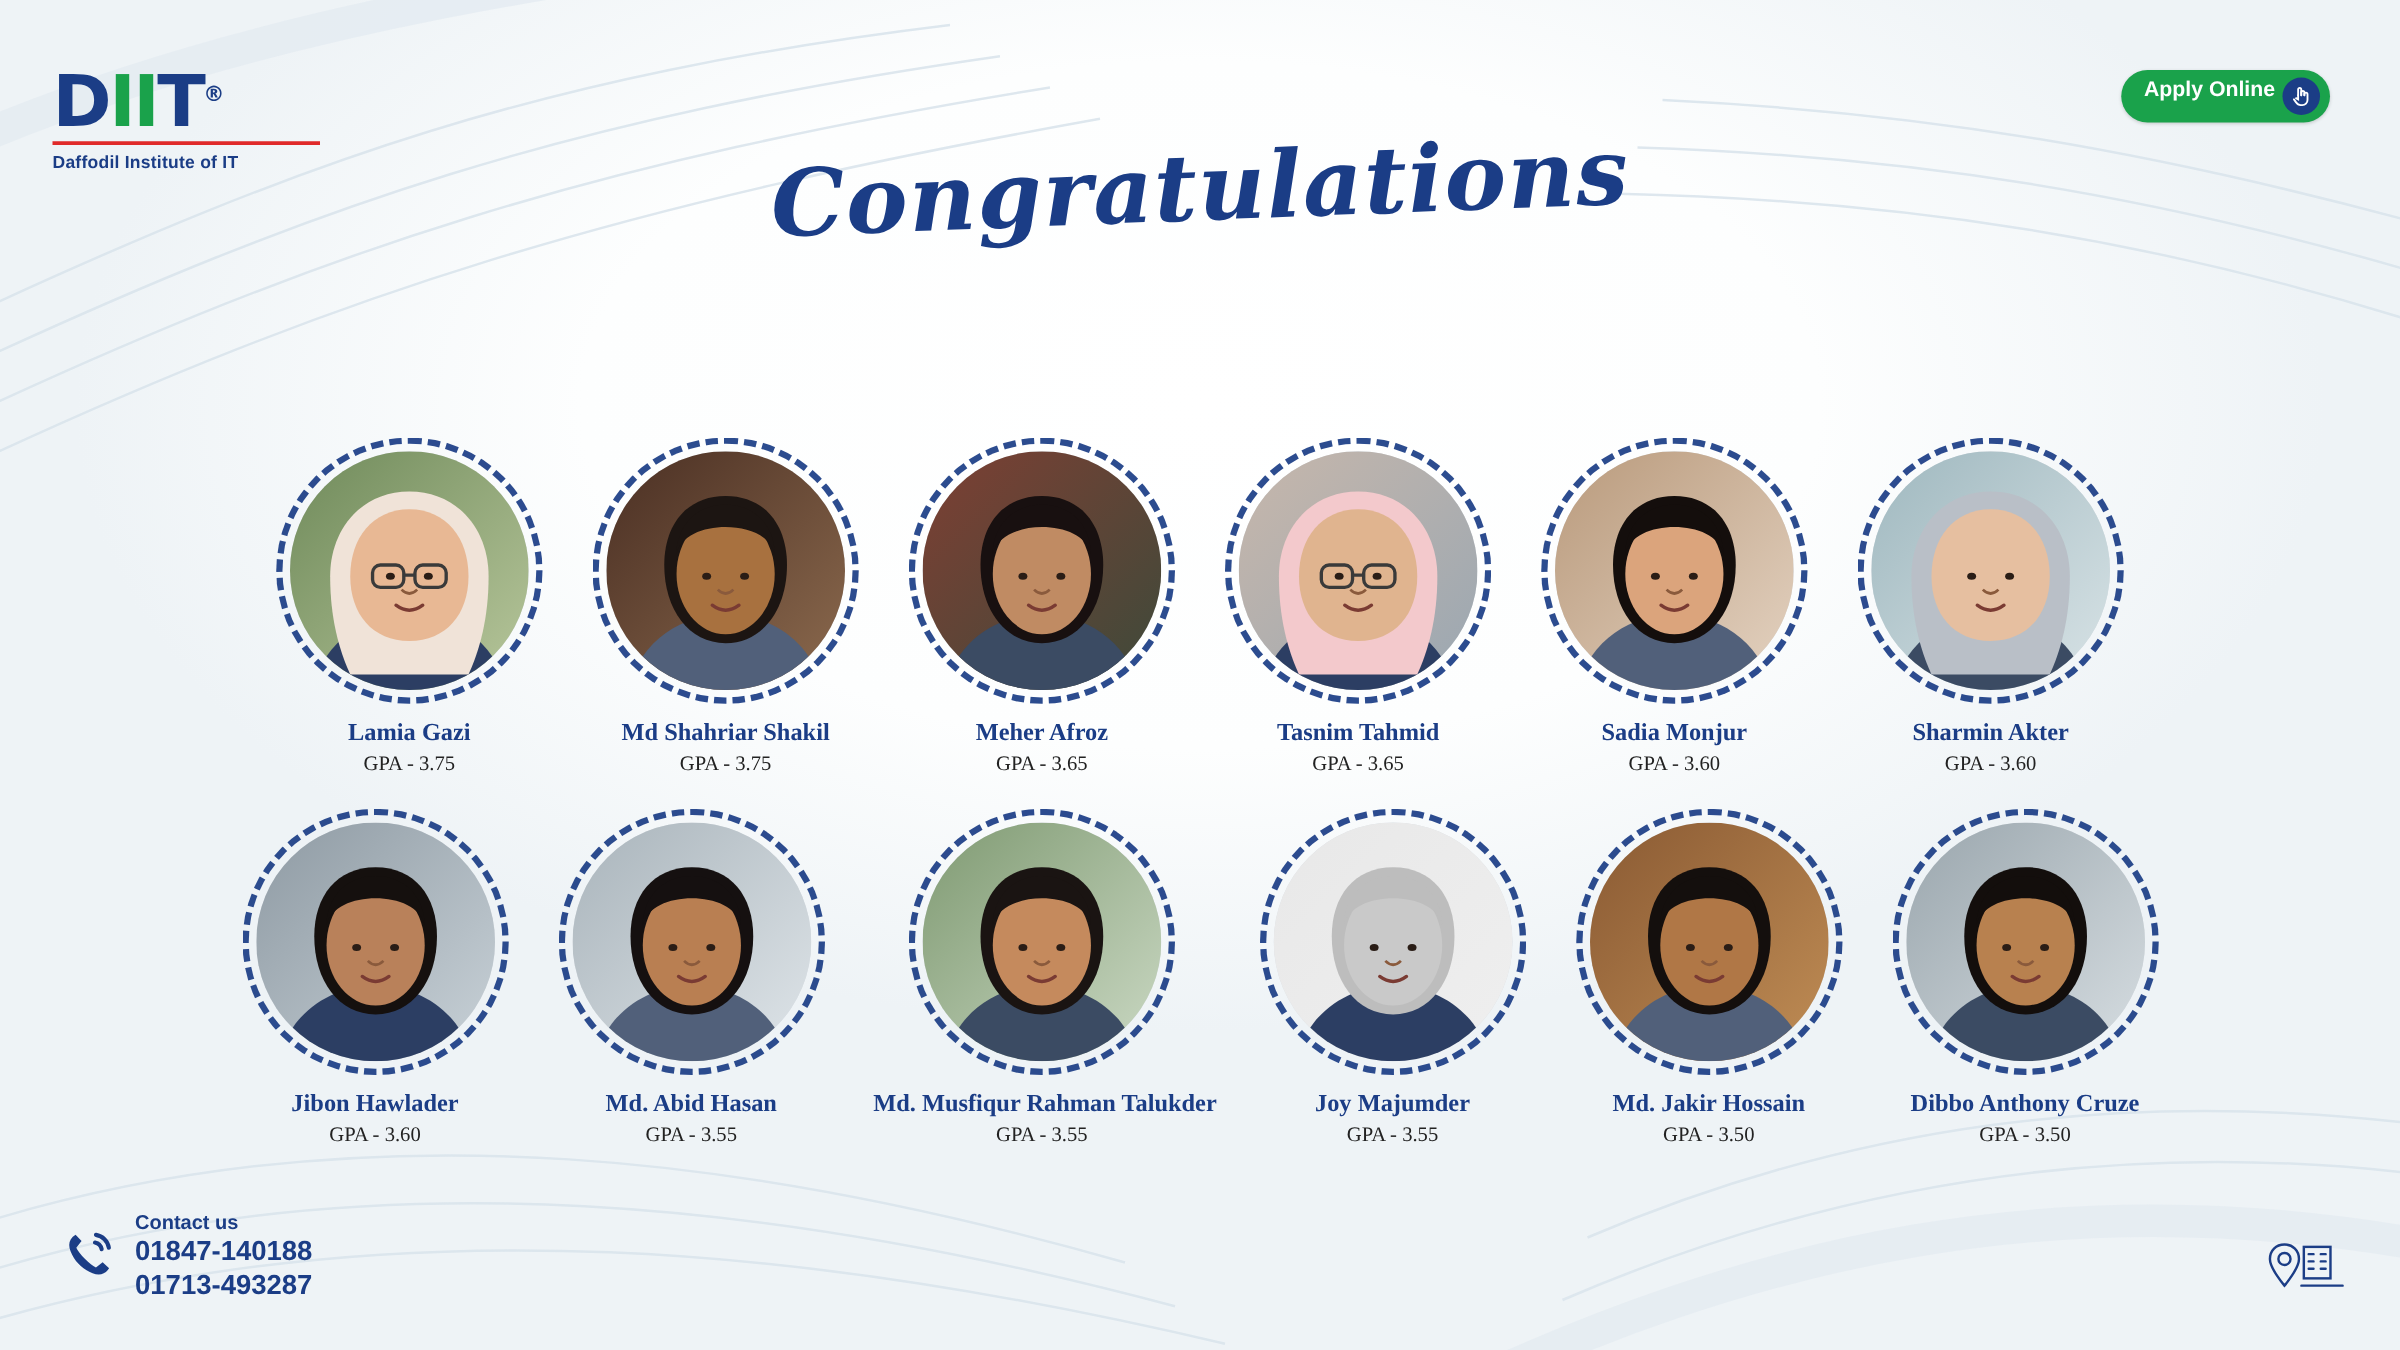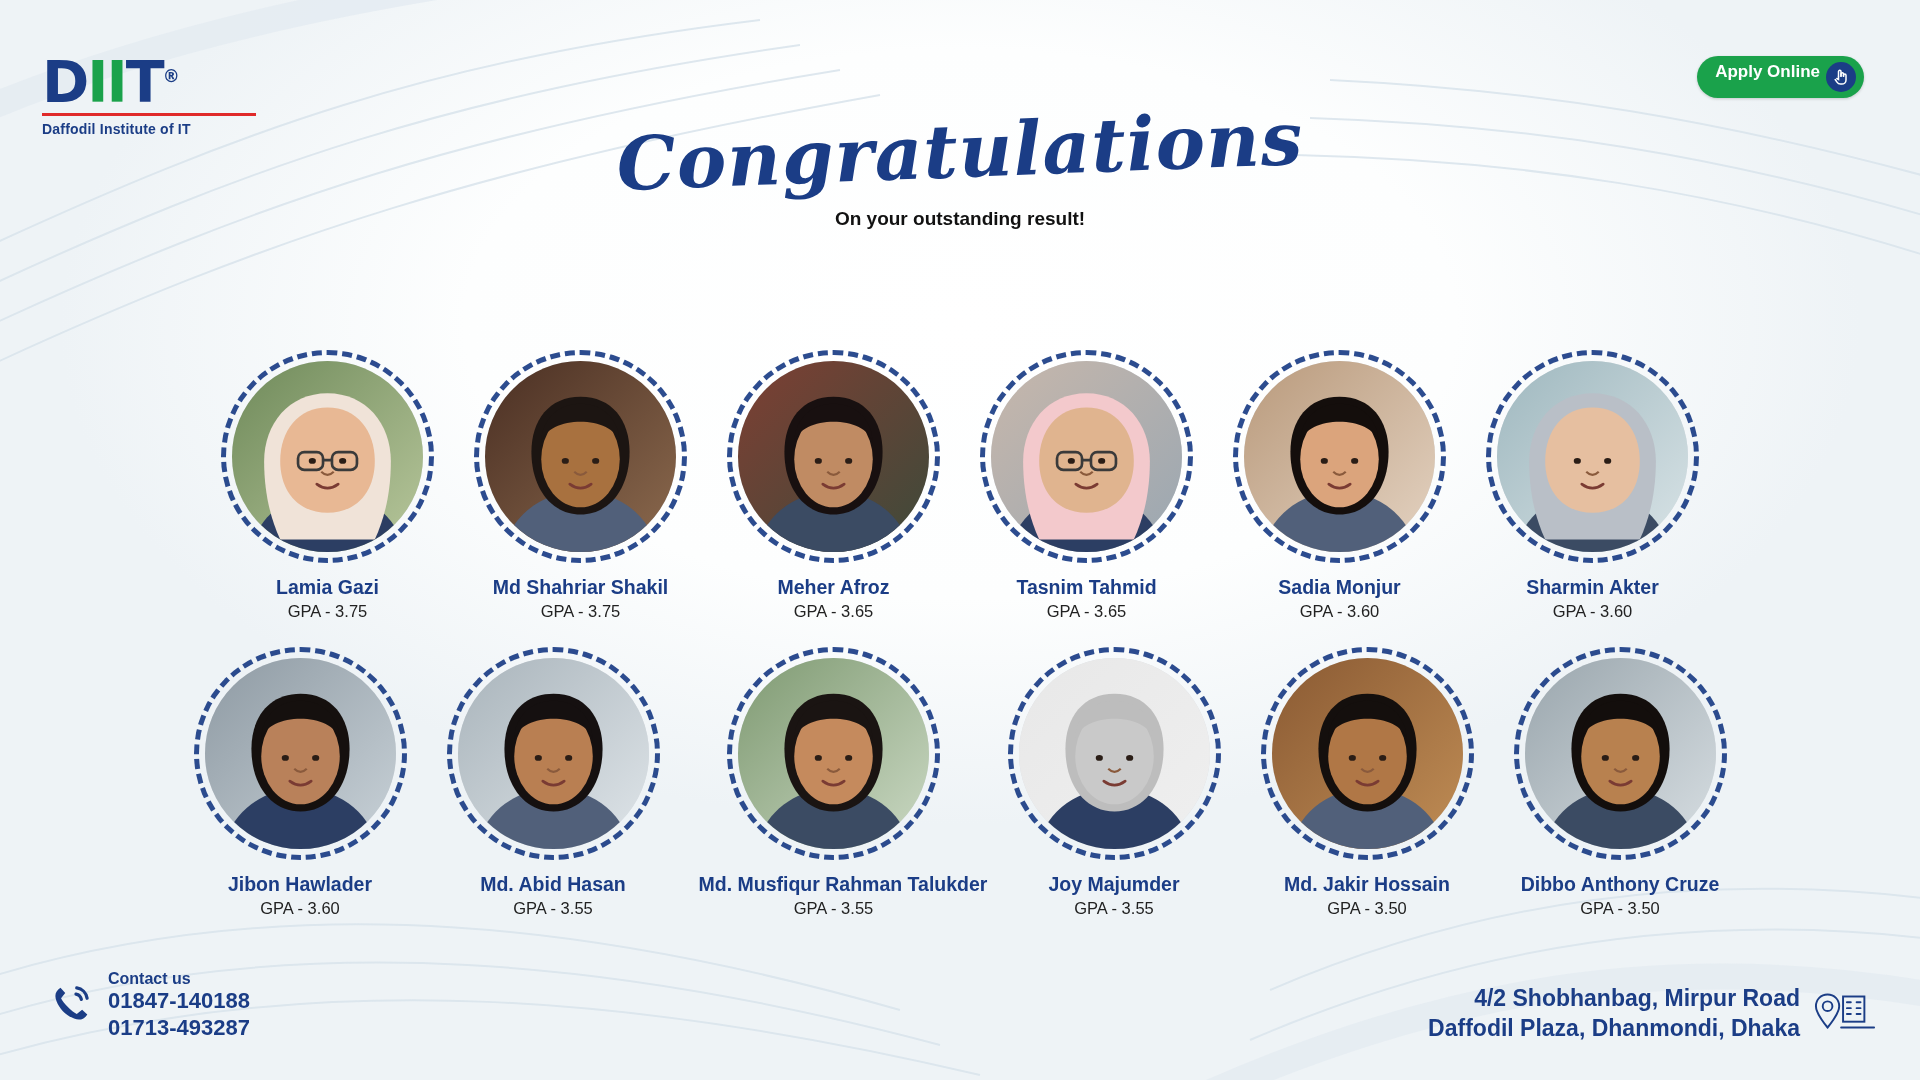--- a/index.html
+++ b/index.html
@@ -96,21 +96,21 @@
     color: #1aa24b;
     font-size: 58px;
     font-weight: 800;
     letter-spacing: -.5px;
   }
   .batch-title sup { font-size: 30px; font-weight: 800; }
 
   
   .row {
     position: absolute; left: 0; width: 1920px;
-    display: flex; justify-content: center; align-items: flex-start;
+    display: flex; justify-content: center; align-items: flex-start; font-family: Liberation Serif, serif;
   }
   .row1 { top: 350px; gap: 38px; }
   .row2 { top: 647px; gap: 38px; justify-content: center; }
 
   .card { width: 215px; text-align: center; }
   .ring {
     position: relative;
     width: 213px; height: 213px;
     margin: 0 auto;
     border-radius: 50%;
@@ -203,21 +203,20 @@
         <path d="M9 11V5.5a1.5 1.5 0 0 1 3 0V11"></path>
         <path d="M12 11V8.5a1.5 1.5 0 0 1 3 0V11"></path>
         <path d="M15 11v-1a1.5 1.5 0 0 1 3 0v5.5a5 5 0 0 1-5 5h-1.5a5 5 0 0 1-4.3-2.4L5 15"></path>
         <path d="M9 11v4l-2-1.2"></path>
       </svg>
     </span>
   </div>
 
 
   <div class="congrats">Congratulations</div>
-  <div class="subcongrats">On your outstanding result!</div>
 
   <div class="row row1" id="row1">
       <div class="card">
     <div class="ring">
       <div class="photo">
   <svg class="face" viewBox="0 0 214 214" preserveAspectRatio="xMidYMid slice">
     <defs>
       <linearGradient id="bg0" x1="0" y1="0" x2="1" y2="1">
         <stop offset="0%" stop-color="#6f8a5a"></stop>
         <stop offset="100%" stop-color="#b8c79c"></stop>
@@ -557,24 +556,20 @@
       </svg>
     </span>
     <div>
       <div class="contact-label">Contact us</div>
       <div class="contact-num">01847-140188</div>
       <div class="contact-num">01713-493287</div>
     </div>
   </div>
 
   <div class="footer-right">
-    <div class="addr">
-      <div>4/2 Shobhanbag, Mirpur Road</div>
-      <div>Daffodil Plaza, Dhanmondi, Dhaka</div>
-    </div>
     <span>
       <svg width="62" height="52" viewBox="0 0 64 52" fill="none" stroke="#1b3d86" stroke-width="2" stroke-linecap="round">
         <path d="M14 8 C 21 8 26 13 26 20 C 26 28 14 42 14 42 C 14 42 2 28 2 20 C 2 13 7 8 14 8 Z"></path>
         <circle cx="14" cy="20" r="5"></circle>
         <rect x="30" y="10" width="22" height="26"></rect>
         <path d="M34 16h4M34 22h4M34 28h4M44 16h4M44 22h4M44 28h4"></path>
         <path d="M28 42h34"></path>
       </svg>
     </span>
   </div>

